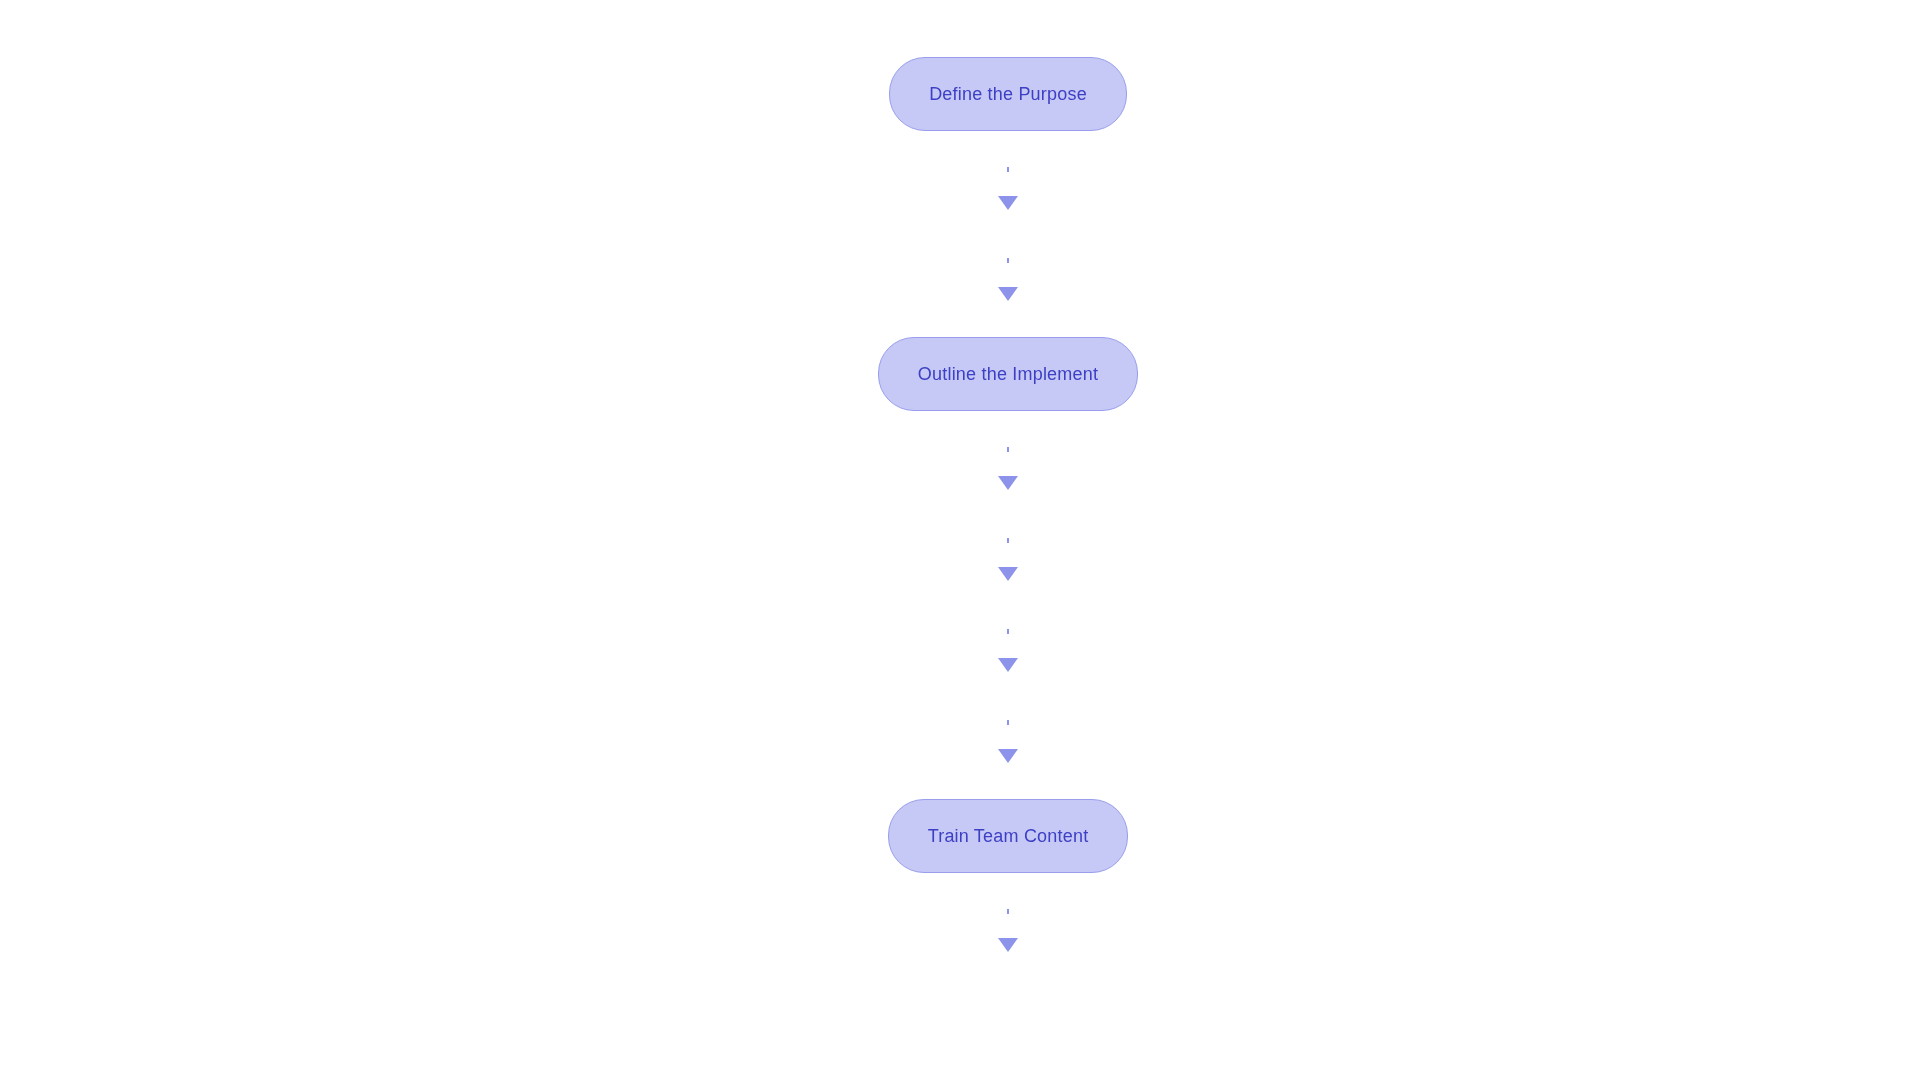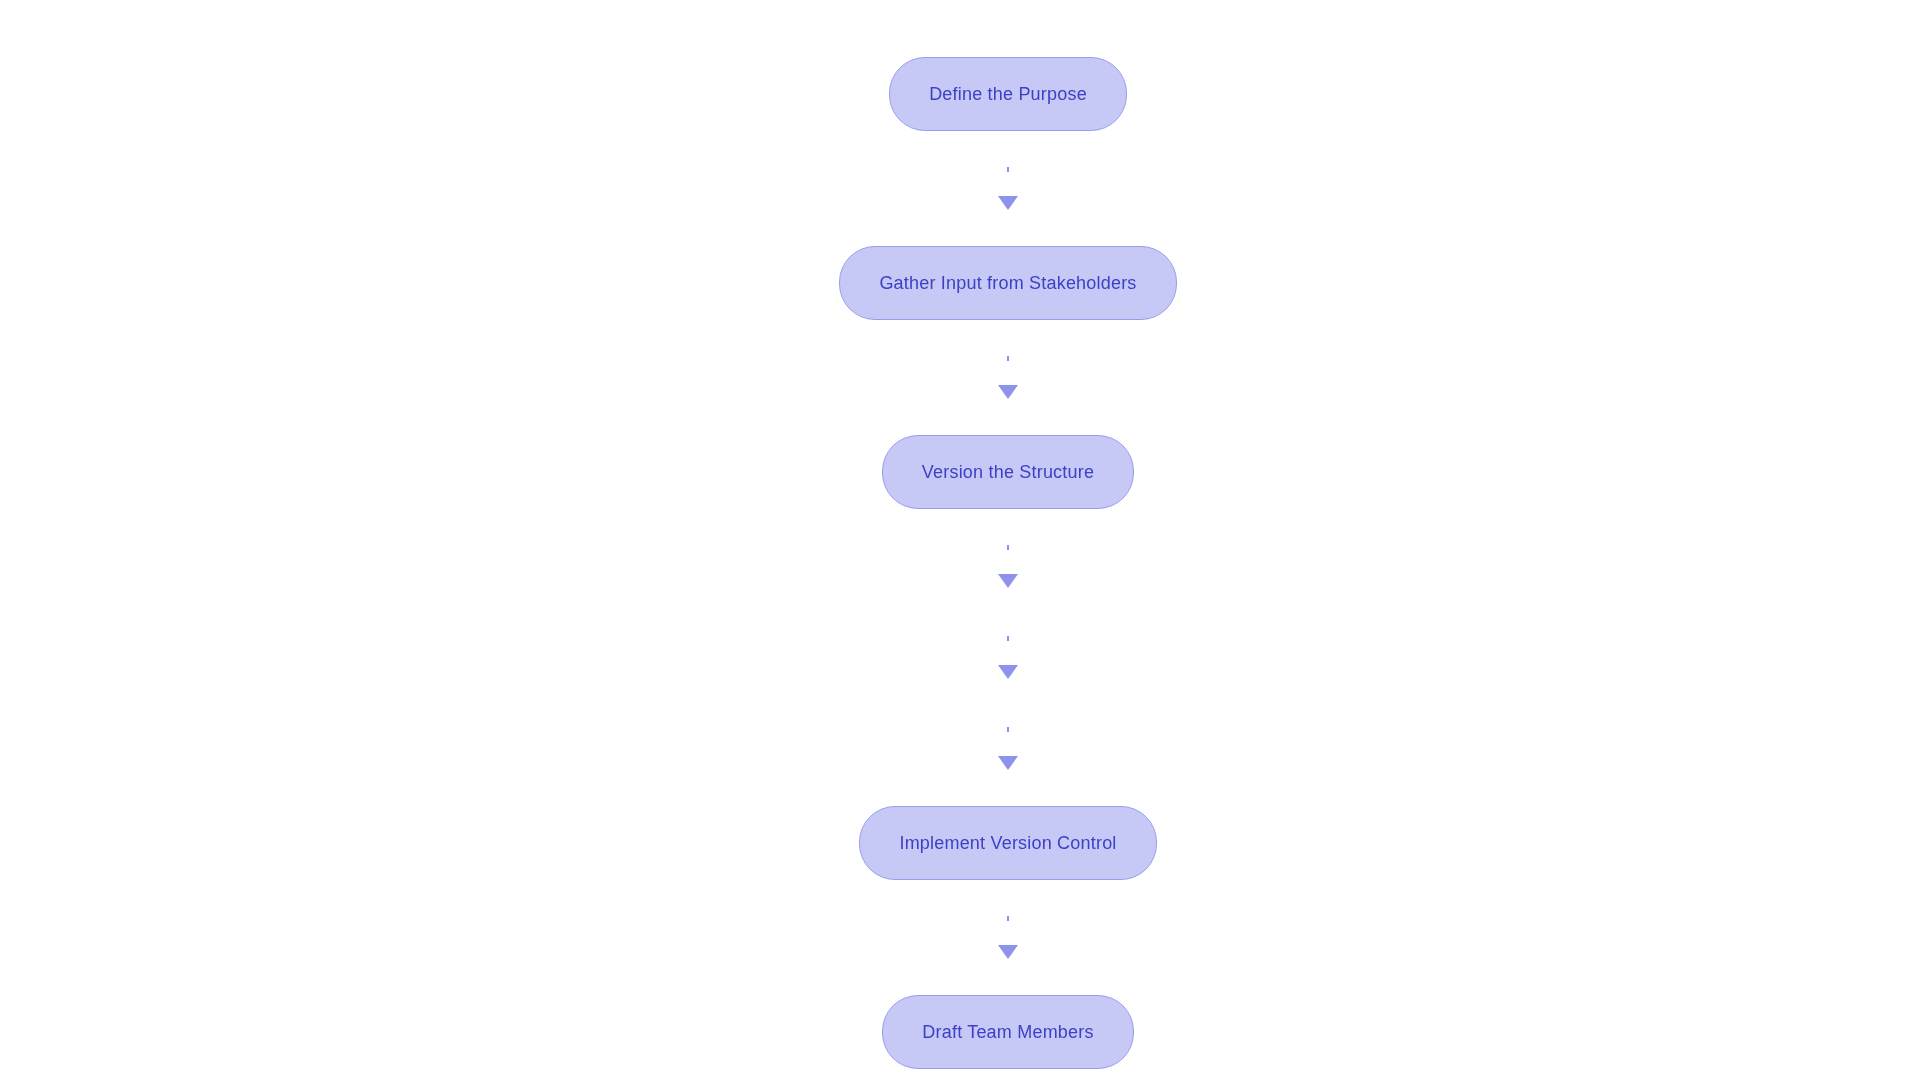--- a/index.html
+++ b/index.html
@@ -65,61 +65,55 @@
   <div class="flow">
   <div class="node">
     <span class="node-label">Define the Purpose</span>
   </div>
 
   <div class="connector">
     <div class="arrow-line"></div>
     <div class="arrow-head"></div>
   </div>
 
-  <div class="node">
-    <span class="node-label">Gather Input from Stakeholders</span>
-  </div>
 
   <div class="connector">
     <div class="arrow-line"></div>
     <div class="arrow-head"></div>
   </div>
 
   <div class="node">
-    <span class="node-label">Version the Structure</span>
+    <span class="node-label">Outline the Implement</span>
   </div>
 
   <div class="connector">
     <div class="arrow-line"></div>
     <div class="arrow-head"></div>
   </div>
 
 
   <div class="connector">
     <div class="arrow-line"></div>
     <div class="arrow-head"></div>
   </div>
 
 
   <div class="connector">
     <div class="arrow-line"></div>
     <div class="arrow-head"></div>
   </div>
 
-  <div class="node">
-    <span class="node-label">Implement Version Control</span>
-  </div>
 
   <div class="connector">
     <div class="arrow-line"></div>
     <div class="arrow-head"></div>
   </div>
 
   <div class="node">
-    <span class="node-label">Draft Team Members</span>
+    <span class="node-label">Train Team Content</span>
   </div>
 
   <div class="connector">
     <div class="arrow-line"></div>
     <div class="arrow-head"></div>
   </div>
 
 </div>
 </div>
 

